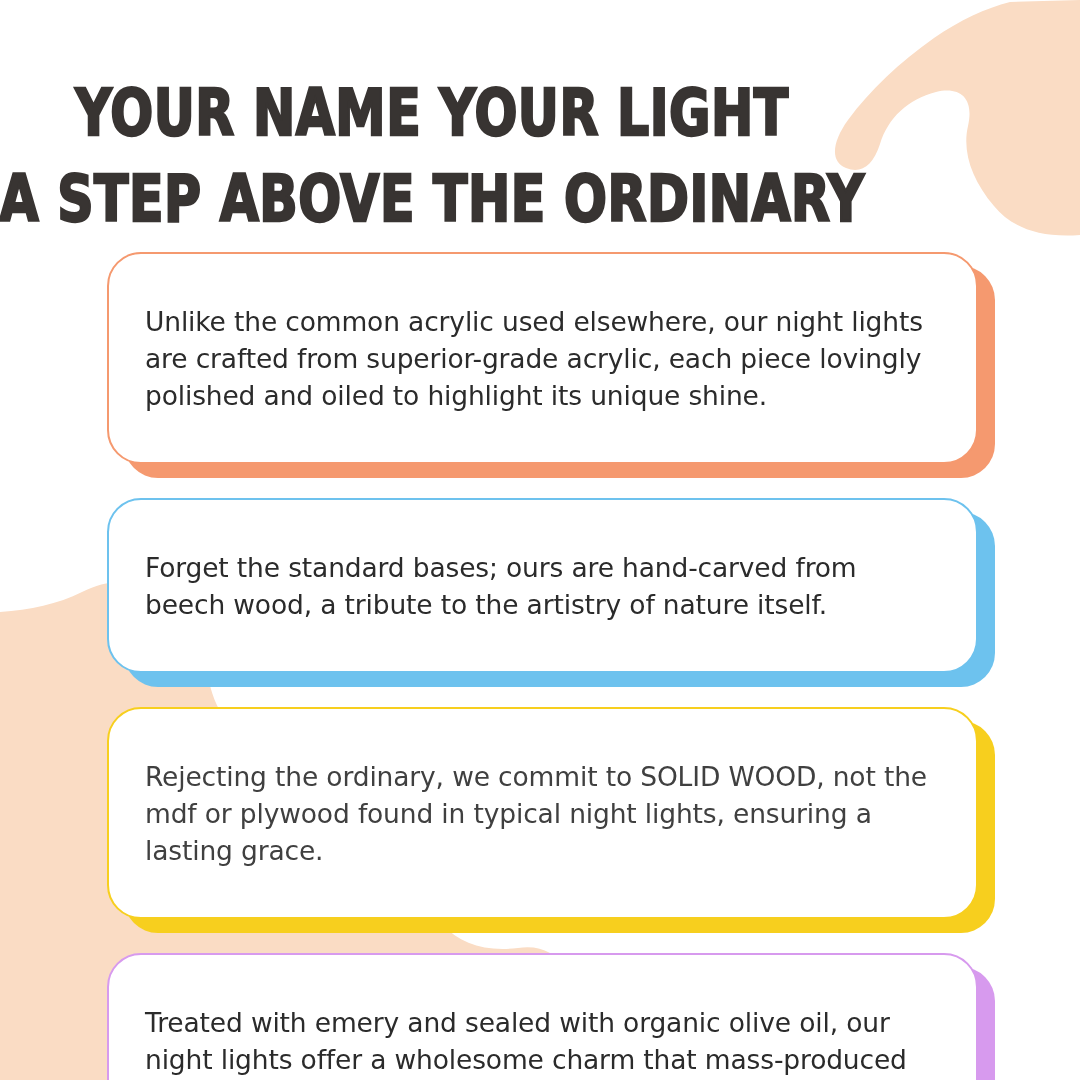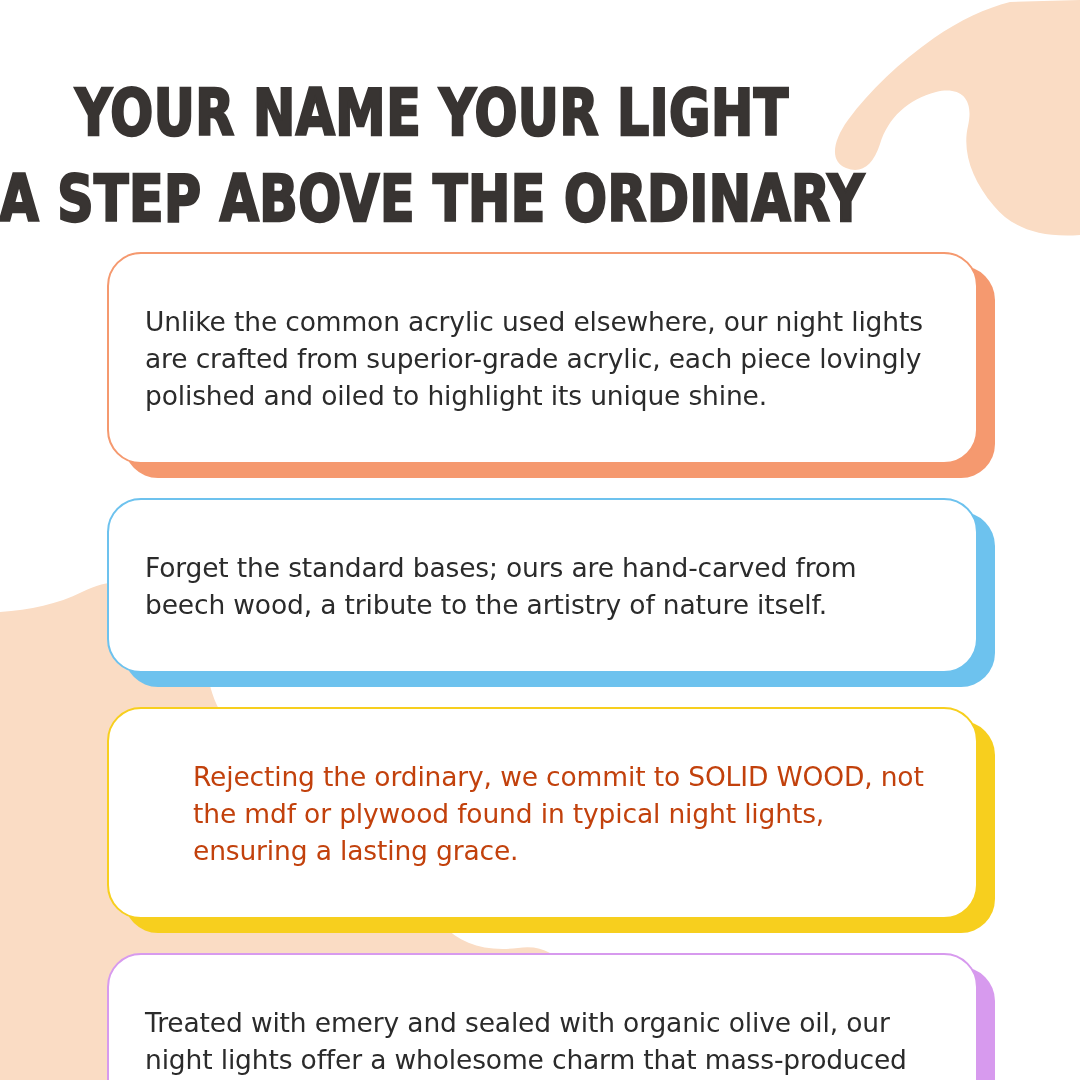--- a/index.html
+++ b/index.html
@@ -134,21 +134,21 @@
     <div class="card h2">
       <div class="card-shadow" style="background: rgb(109, 194, 238);"></div>
       <div class="card-face" style="border-color: rgb(109, 194, 238);">
         <p class="card-text" style="color: rgb(43, 43, 43);">Forget the standard bases; ours are hand-carved from beech wood, a tribute to the artistry of nature itself.</p>
       </div>
     </div>
 
     <div class="card h3">
       <div class="card-shadow" style="background: rgb(247, 207, 30);"></div>
       <div class="card-face" style="border-color: rgb(247, 207, 30);">
-        <p class="card-text" style="color: #c2410c; margin-left: 48px;">Rejecting the ordinary, we commit to SOLID WOOD, not the mdf or plywood found in typical night lights, ensuring a lasting grace.</p>
+        <p class="card-text" style="color: #404040;">Rejecting the ordinary, we commit to SOLID WOOD, not the mdf or plywood found in typical night lights, ensuring a lasting grace.</p>
       </div>
     </div>
 
     <div class="card h3">
       <div class="card-shadow" style="background: rgb(215, 154, 238);"></div>
       <div class="card-face" style="border-color: rgb(215, 154, 238);">
         <p class="card-text" style="color: rgb(43, 43, 43);">Treated with emery and sealed with organic olive oil, our night lights offer a wholesome charm that mass-produced ones can't match.</p>
       </div>
     </div>
 

